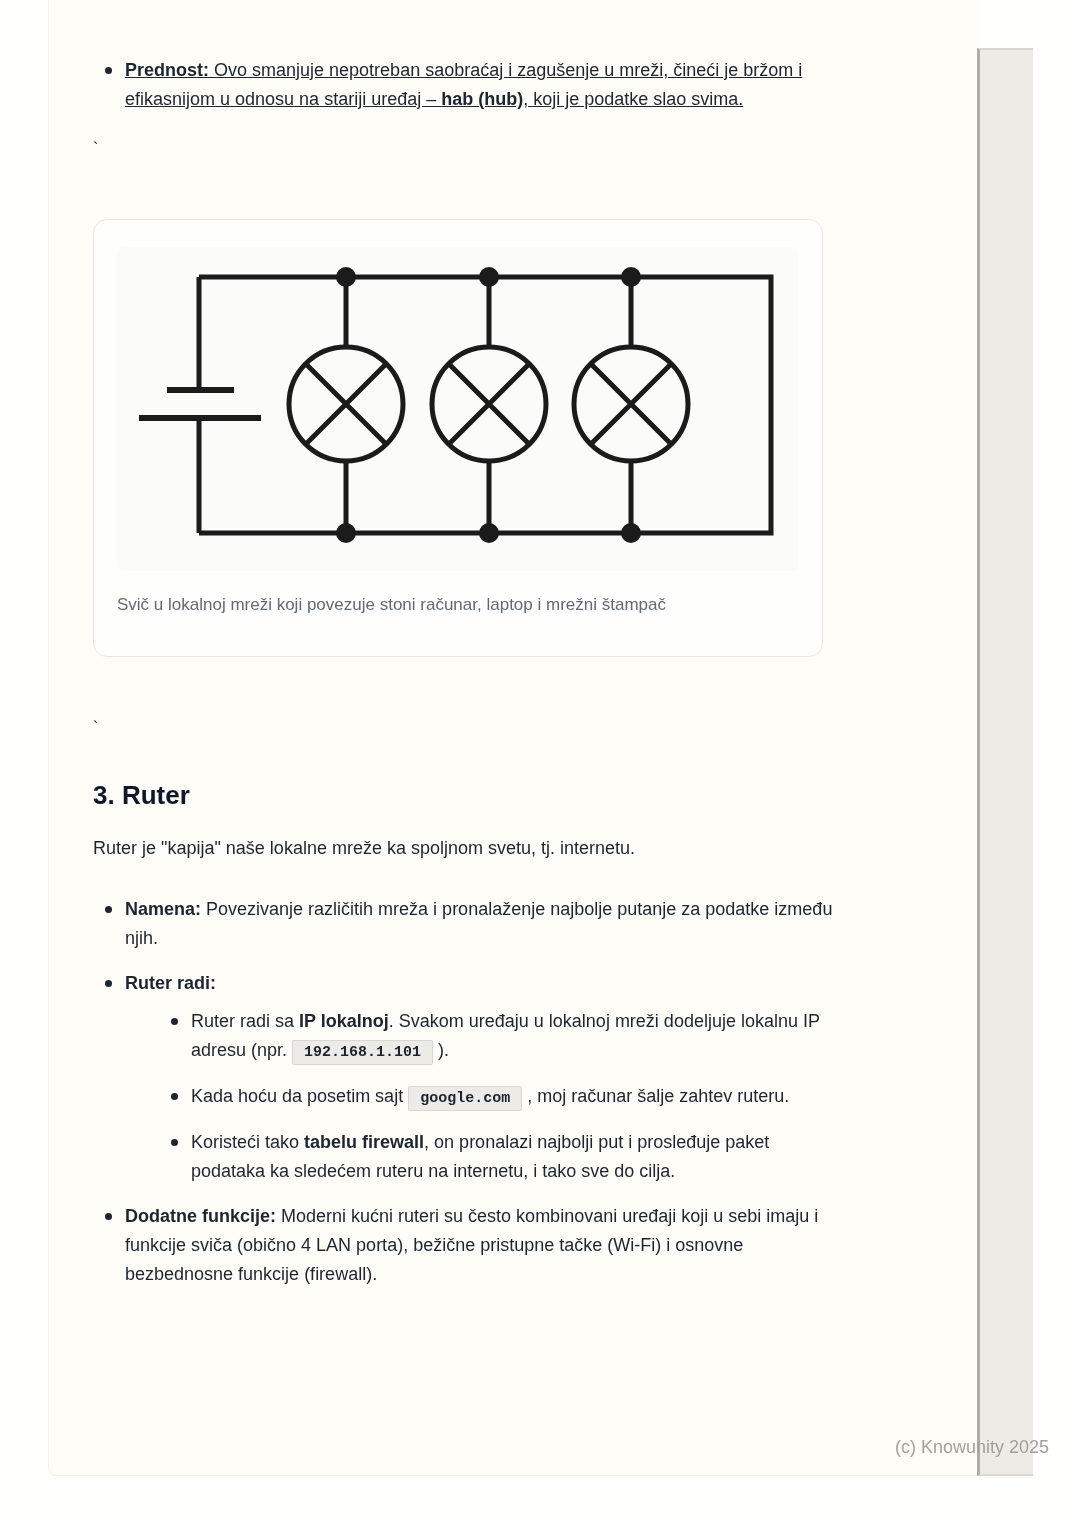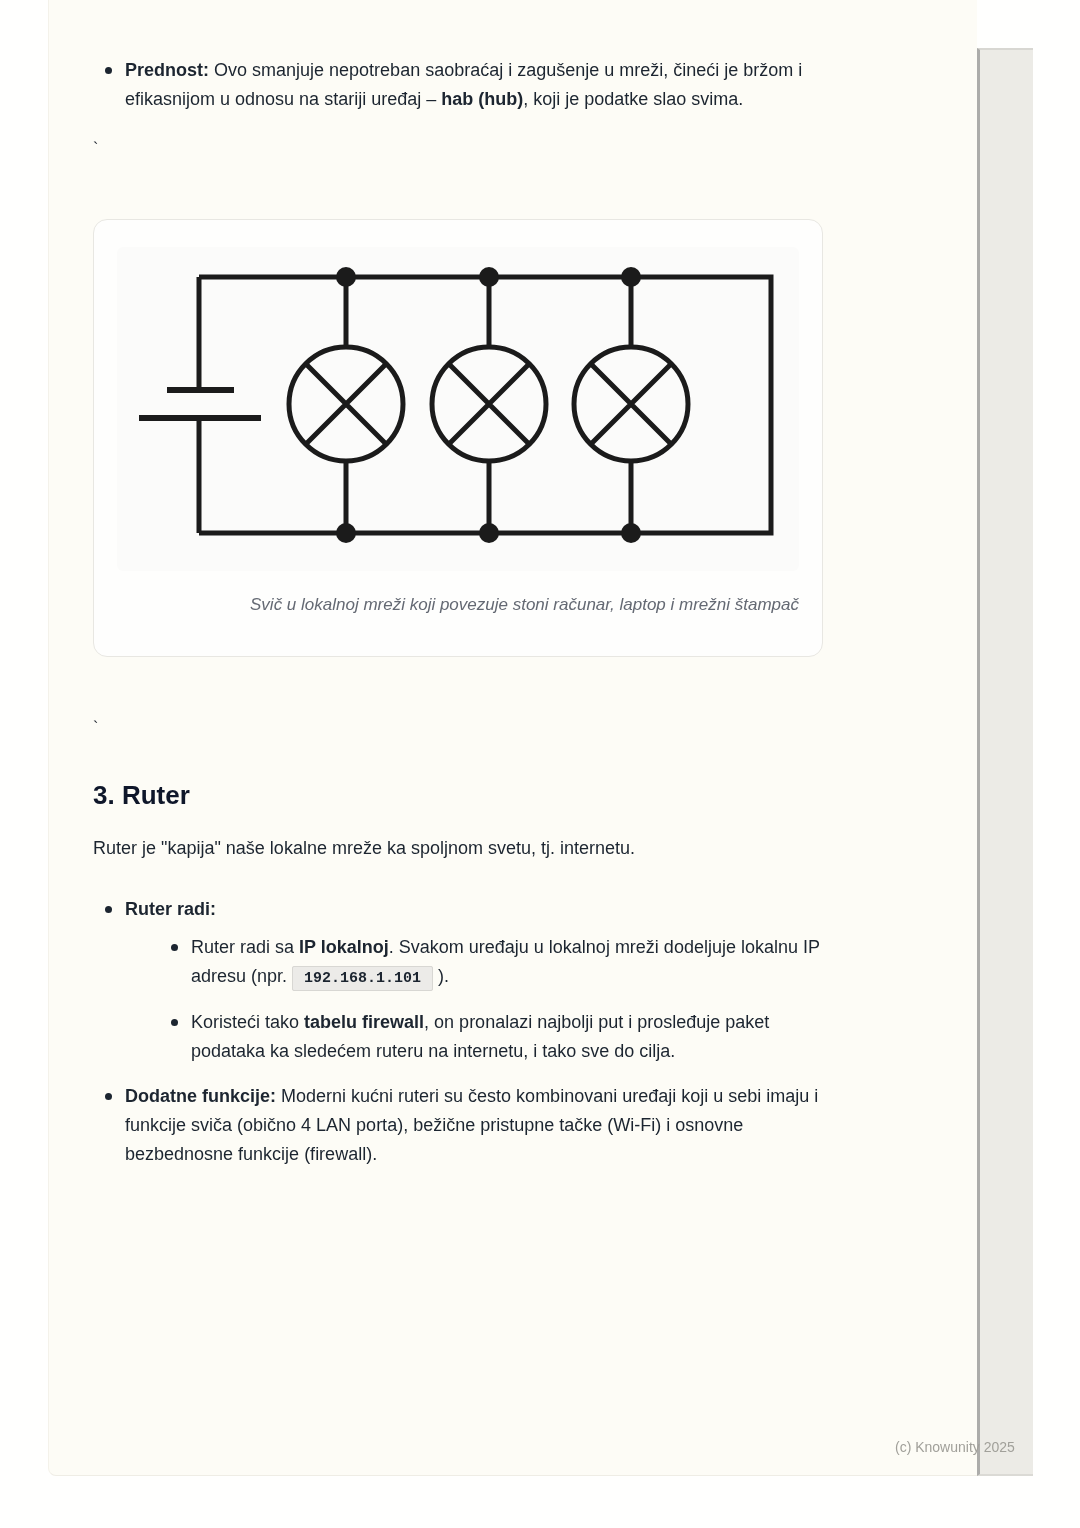--- a/index.html
+++ b/index.html
@@ -34,43 +34,42 @@
     content:"";
     position:absolute; left:12px; top:11px;
     width:7px; height:7px; border-radius:50%;
     background:#1c2530;
   }
   ul.nested { margin:9px 0 10px 34px; }
   ul.nested li.bullet { max-width:684px; margin-bottom:15px; }
   ul.main-list > li.bullet { margin-bottom:16px; }
   .b { font-weight:700; }
 
-  .intro-list { margin:56px 0 0; }
+  .intro-list { margin:56px 0 0;text-decoration:underline; }
 
   .tick { margin-top:20px; font-size:16px; line-height:29px; color:#2a2f38; }
   .tick2 { margin-top:56px; }
 
   
   .figure-card {
     margin-top:56px;
     width:730px; height:438px;
     background:#fefefd;
     border:1px solid #e8e7e2;
     border-radius:14px;
     padding:27px 23px 0;
   }
   .figure-image {
     width:682px; height:324px;
     background:#fbfbfa;
     border-radius:6px;
   }
   .figure-caption {
     margin-top:22px;
-    text-align:right;
-    font-style:italic;
+    text-align:left;
     font-size:17px; line-height:24px;
     color:#646973;
   }
 
   h2.section-heading {
     margin:36px 0 0;
     font-size:26px; line-height:34px;
     font-weight:600;
     color:#0f172a;
   }
@@ -98,21 +97,21 @@
     left:977px; top:48px;
     width:56px; height:1428px;
     background:#ecebe6;
     border-left:3px solid #acacaa;
     border-top:2px solid #d8d7d2;
     border-bottom:2px solid #dbdad5;
   }
   .copyright {
     position:absolute;
     left:895px; top:1438px;
-    font-size:14px; line-height:18px;
+    font-size:18px; line-height:18px;
     color:#a1a09a;
     z-index:2;
     white-space:nowrap;
   }
   svg .wire { stroke:#1b1b1b; stroke-width:5; fill:none; }
   svg .plate { stroke:#1b1b1b; stroke-width:6; fill:none; }
   svg .dot { fill:#1b1b1b; stroke:none; }
 </style>
 </head>
 <body>
@@ -166,24 +165,26 @@
       <div class="figure-caption">Svič u lokalnoj mreži koji povezuje stoni računar, laptop i mrežni štampač</div>
     </div>
 
     <div class="tick tick2">`</div>
 
     <h2 class="section-heading">3. Ruter</h2>
 
     <p class="section-intro">Ruter je "kapija" naše lokalne mreže ka spoljnom svetu, tj. internetu.</p>
 
     <ul class="main-list">
+      <li class="bullet"><span class="b">Namena:</span><span> Povezivanje različitih mreža i pronalaženje najbolje putanje za podatke između njih.</span></li>
       <li class="bullet">
         <span><span class="b">Ruter radi:</span></span>
         <ul class="nested">
           <li class="bullet"><span>Ruter radi sa </span><span class="b">IP lokalnoj</span><span>. Svakom uređaju u lokalnoj mreži dodeljuje lokalnu IP adresu (npr. </span><code class="chip">192.168.1.101</code><span> ).</span></li>
+          <li class="bullet"><span>Kada hoću da posetim sajt </span><code class="chip">google.com</code><span> , moj računar šalje zahtev ruteru.</span></li>
           <li class="bullet"><span>Koristeći tako </span><span class="b">tabelu firewall</span><span>, on pronalazi najbolji put i prosleđuje paket podataka ka sledećem ruteru na internetu, i tako sve do cilja.</span></li>
         </ul>
       </li>
       <li class="bullet"><span class="b">Dodatne funkcije:</span><span> Moderni kućni ruteri su često kombinovani uređaji koji u sebi imaju i funkcije sviča (obično 4 LAN porta), bežične pristupne tačke (Wi-Fi) i osnovne bezbednosne funkcije (firewall).</span></li>
     </ul>
 
   </div>
 </div>
 
 <div class="page-edge-strip"></div>

